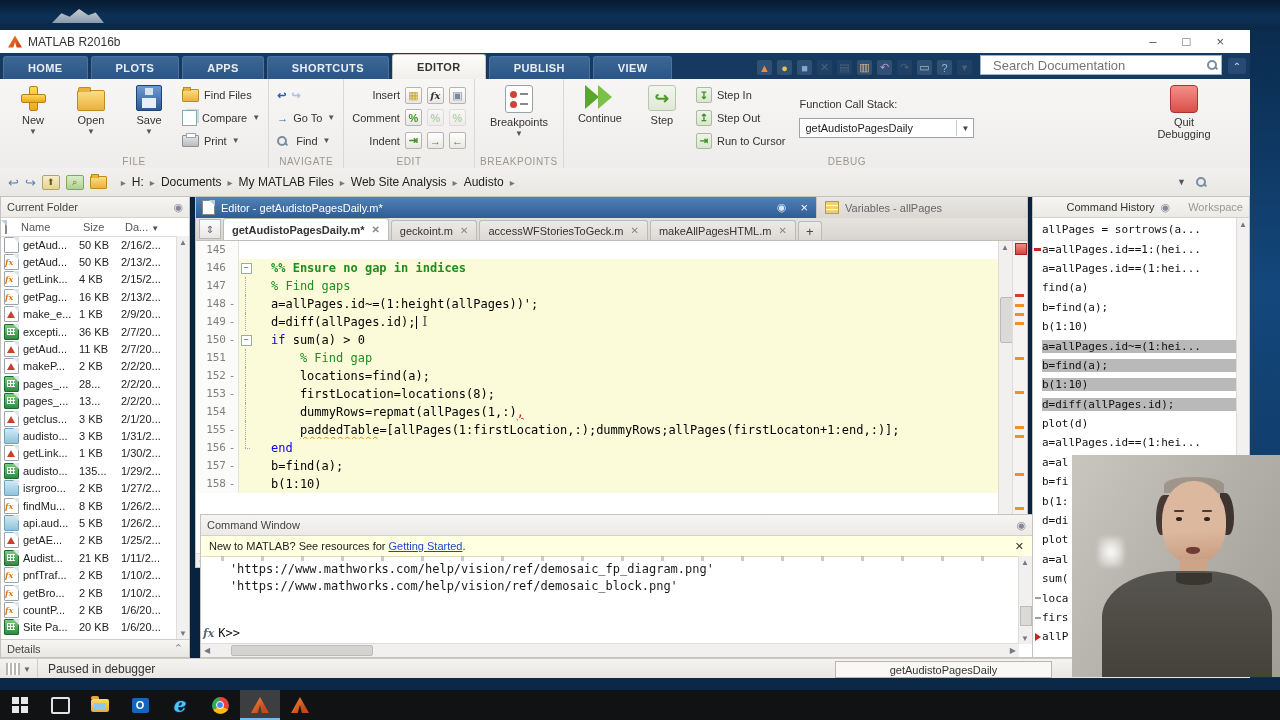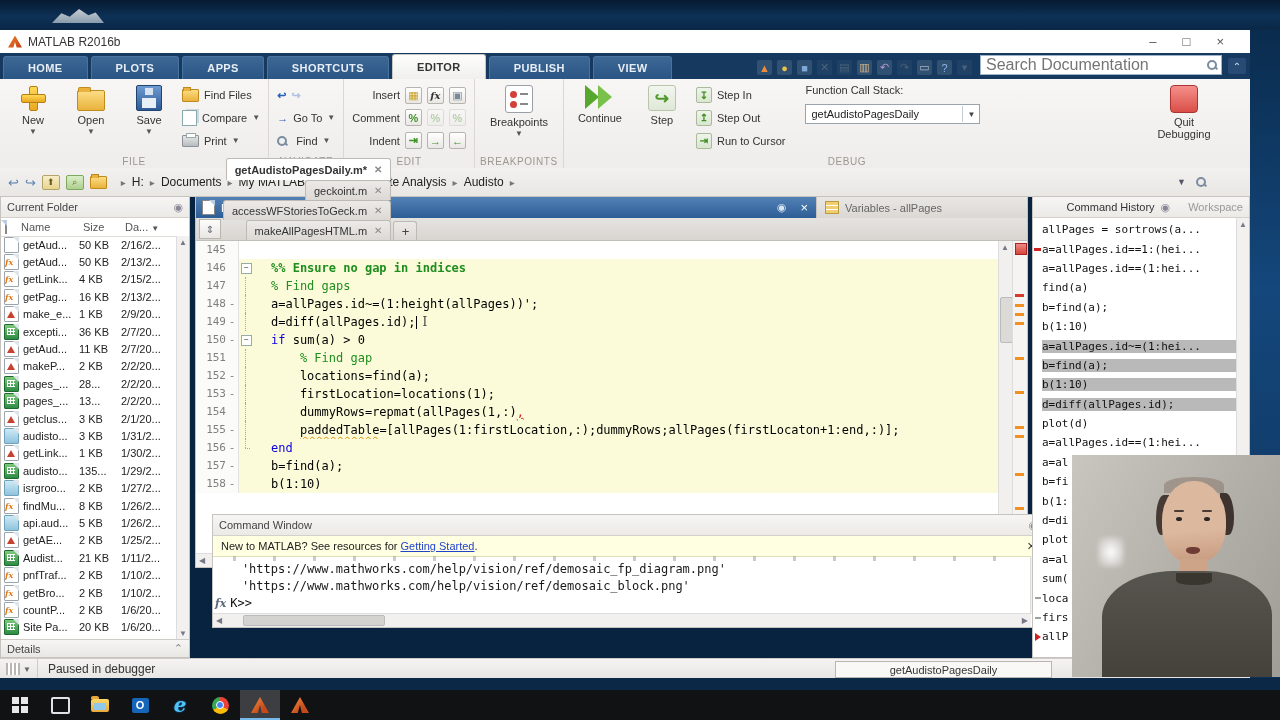--- a/index.html
+++ b/index.html
@@ -27,21 +27,21 @@
   #tabrow{position:absolute;left:0;top:53px;width:1250px;height:26px;background:#15395f;display:flex;align-items:flex-end;}
   .ts-tab{height:22px;line-height:22px;padding:0 24px;margin-left:3px;font-size:11px;font-weight:bold;color:#e8eef5;
     background:linear-gradient(#3d6795,#2a5584);border:1px solid #4a74a0;border-bottom:none;
     border-radius:3px 3px 0 0;letter-spacing:.4px;}
   .ts-tab.active{background:linear-gradient(#fdfdfc,#f0efec);color:#333;border-color:#c8c6c2;height:24px;line-height:24px;}
   #qa-icons{display:flex;align-items:center;gap:5px;margin:0 8px 4px 18px;}
   .qa{width:15px;height:15px;border-radius:2px;display:flex;align-items:center;justify-content:center;
     font-size:11px;background:rgba(255,255,255,.12);}
   .qa.dim{opacity:.35;}
   #doc-search{display:flex;align-items:center;background:#fff;border:1px solid #9fb3c8;height:18px;width:240px;margin-bottom:4px;}
-  #doc-search input{border:none;outline:none;flex:1;font-size:16px;padding:0 5px;color:#333;
+  #doc-search input{border:none;outline:none;flex:1;font-size:13px;padding:0 12px;color:#333;
     font-family:"Liberation Sans",sans-serif;background:transparent;}
   .lens{position:relative;width:10px;height:10px;flex:0 0 10px;margin-right:4px;}
   .lens::before{content:"";position:absolute;left:0;top:0;width:6px;height:6px;border:2px solid #7b8da0;border-radius:50%;}
   .lens::after{content:"";position:absolute;left:7px;top:7px;width:4px;height:2px;background:#7b8da0;transform:rotate(45deg);}
   #collapse-btn{width:18px;height:16px;margin:0 4px 5px 6px;background:#274b74;color:#cfe0f2;font-size:10px;
     display:flex;align-items:center;justify-content:center;border-radius:2px;}
 
   
   #ribbon{position:absolute;left:0;top:79px;width:1250px;height:89px;background:linear-gradient(#f7f6f4,#efedeb);
     border-bottom:1px solid #cfccc8;display:flex;}
@@ -173,21 +173,21 @@
   #ed-vscroll{position:absolute;top:44px;right:14px;width:14px;bottom:13px;background:#f1f0ee;border-left:1px solid #ddd;}
   #ed-vthumb{position:absolute;left:1px;top:18%;width:11px;height:14%;background:#dcdad6;border:1px solid #bbb;border-radius:2px;}
   #ed-marker-strip{position:absolute;top:44px;right:0;width:14px;bottom:13px;background:#f5f4f2;border-left:1px solid #ddd;}
   #ed-errbox{position:absolute;left:2px;top:2px;width:10px;height:10px;background:linear-gradient(#f08a84,#d4453c);border:1px solid #a22;}
   .mk{position:absolute;left:2px;width:9px;height:3px;}
   #ed-hscroll{position:absolute;left:0;right:28px;bottom:0;height:13px;background:#f1f0ee;border-top:1px solid #ddd;
     display:flex;align-items:center;font-size:8px;color:#778;}
   #ed-hthumb{margin-left:16px;width:300px;height:9px;background:#dcdad6;border:1px solid #bbb;border-radius:2px;}
 
   
-  #cw-panel{left:212px;top:514px;width:833px;height:114px;}
+  #cw-panel{left:200px;top:514px;width:833px;height:144px;}
   #cw-banner{height:20px;background:#ffffe1;border-bottom:1px solid #e0e0b8;display:flex;align-items:center;
     font-size:11px;color:#222;padding:0 8px;}
   #cw-banner a{color:#2244cc;text-decoration:underline;margin-left:3px;}
   #cw-banner .bx{margin-left:auto;color:#333;font-size:11px;}
   #cw-out{position:absolute;left:0;right:13px;top:41px;bottom:13px;overflow:hidden;
     font-family:"DejaVu Sans Mono",monospace;font-size:12px;color:#1a1a1a;}
   .clipped{height:5px;margin:0 20px;background:repeating-linear-gradient(90deg,#999 0 3px,transparent 3px 40px);opacity:.5;}
   .cw-line{white-space:pre;line-height:17px;}
   #cw-prompt{position:absolute;left:2px;bottom:4px;display:flex;align-items:center;gap:4px;}
   #fx-glyph{font:italic bold 11px "DejaVu Serif",serif;color:#5a6a7a;}
@@ -416,21 +416,21 @@
         </div>
         <div class="sbtn">
           <span class="dbg-small">↥</span>
           <span>Step Out</span>
         </div>
         <div class="sbtn">
           <span class="dbg-small">⇥</span>
           <span>Run to Cursor</span>
         </div>
       </div>
-      <div class="stack" style="justify-content:flex-start;gap:8px;margin-left:6px;">
+      <div class="stack" style="justify-content:center;gap:8px;">
         <span style="font-size:11px;color:#333;">Function Call Stack:</span>
         <div id="fcs-select">
           <span>getAudistoPagesDaily</span>
           <span class="dd">▼</span>
         </div>
       </div>
       <div class="big-btn" id="quit-btn" style="width:64px;margin-left:auto;margin-right:26px;">
         <div class="ic-quit"></div>
         <div class="lbl2"><span>Quit</span><br>
         <span>Debugging</span></div>
@@ -635,21 +635,21 @@
         <span class="ph-circle">◉</span>
         <span class="ph-close">×</span>
       </div>
       <div id="ed-head-var">
         <span class="var-ic"></span>
         <span>Variables - allPages</span>
       </div>
     </div>
     <div id="ed-tabbar">
       <div id="tabstrip-btn">⇕</div>
-      <div id="ed-tabs" style="display:flex;align-items:flex-end;flex-direction:column;">
+      <div id="ed-tabs" style="display:flex;align-items:flex-end;">
           <div class="ed-tab active">
             <span>getAudistoPagesDaily.m*</span>
             <span class="tab-x">✕</span>
           </div>
           <div class="ed-tab">
             <span>geckoint.m</span>
             <span class="tab-x">✕</span>
           </div>
           <div class="ed-tab">
             <span>accessWFStoriesToGeck.m</span>
@@ -664,21 +664,21 @@
     </div>
     <div id="code-area">
         <div class="cl"><span class="g">145</span><span class="gd"></span><span class="fold"></span><span class="txt"></span></div>
         <div class="cl sec"><span class="g">146</span><span class="gd"></span><span class="fold"><span class="foldbox">−</span></span><span class="txt"><span class="c-comsec">%% Ensure no gap in indices</span></span></div>
         <div class="cl sec"><span class="g">147</span><span class="gd"></span><span class="fold foldline"></span><span class="txt"><span class="c-comment">% Find gaps</span></span></div>
         <div class="cl sec"><span class="g">148</span><span class="gd">-</span><span class="fold foldline"></span><span class="txt"><span class="c-code">a=allPages.id~=(1:height(allPages))';</span></span></div>
         <div class="cl sec"><span class="g">149</span><span class="gd">-</span><span class="fold foldline"></span><span class="txt"><span class="c-code">d=diff(allPages.id);</span><span class="caret-bar"></span><span class="mousebeam">I</span></span></div>
         <div class="cl sec"><span class="g">150</span><span class="gd">-</span><span class="fold"><span class="foldbox">−</span></span><span class="txt"><span class="c-kw">if</span><span class="c-code"> sum(a) &gt; 0</span></span></div>
         <div class="cl sec"><span class="g">151</span><span class="gd"></span><span class="fold foldline"></span><span class="txt"><span class="c-comment">    % Find gap</span></span></div>
         <div class="cl sec"><span class="g">152</span><span class="gd">-</span><span class="fold foldline"></span><span class="txt"><span class="c-code">    locations=find(a);</span></span></div>
-        <div class="cl sec"><span class="g">153</span><span class="gd">-</span><span class="fold foldline"></span><span class="txt"><span class="c-code">    firstLocation=locations(1);</span></span></div>
+        <div class="cl sec"><span class="g">153</span><span class="gd">-</span><span class="fold foldline"></span><span class="txt"><span class="c-code">    firstLocation=locations(8);</span></span></div>
         <div class="cl sec"><span class="g">154</span><span class="gd"></span><span class="fold foldline"></span><span class="txt"><span class="c-code">    dummyRows=repmat(allPages(1,:)</span><span class="c-err">,</span></span></div>
         <div class="cl sec"><span class="g">155</span><span class="gd">-</span><span class="fold foldline"></span><span class="txt"><span class="c-code">    </span><span class="c-warn">paddedTable</span><span class="c-code">=[allPages(1:firstLocation,:);dummyRows;allPages(firstLocaton+1:end,:)];</span></span></div>
         <div class="cl sec"><span class="g">156</span><span class="gd">-</span><span class="fold foldend"></span><span class="txt"><span class="c-kw">end</span></span></div>
         <div class="cl sec"><span class="g">157</span><span class="gd">-</span><span class="fold"></span><span class="txt"><span class="c-code">b=find(a);</span></span></div>
         <div class="cl sec"><span class="g">158</span><span class="gd">-</span><span class="fold"></span><span class="txt"><span class="c-code">b(1:10)</span></span></div>
       </div>
     <div id="ed-vscroll">
       <span class="sc-arrow" style="top:0;">▲</span>
       <div id="ed-vthumb"></div>
       <span class="sc-arrow" style="bottom:0;">▼</span>

